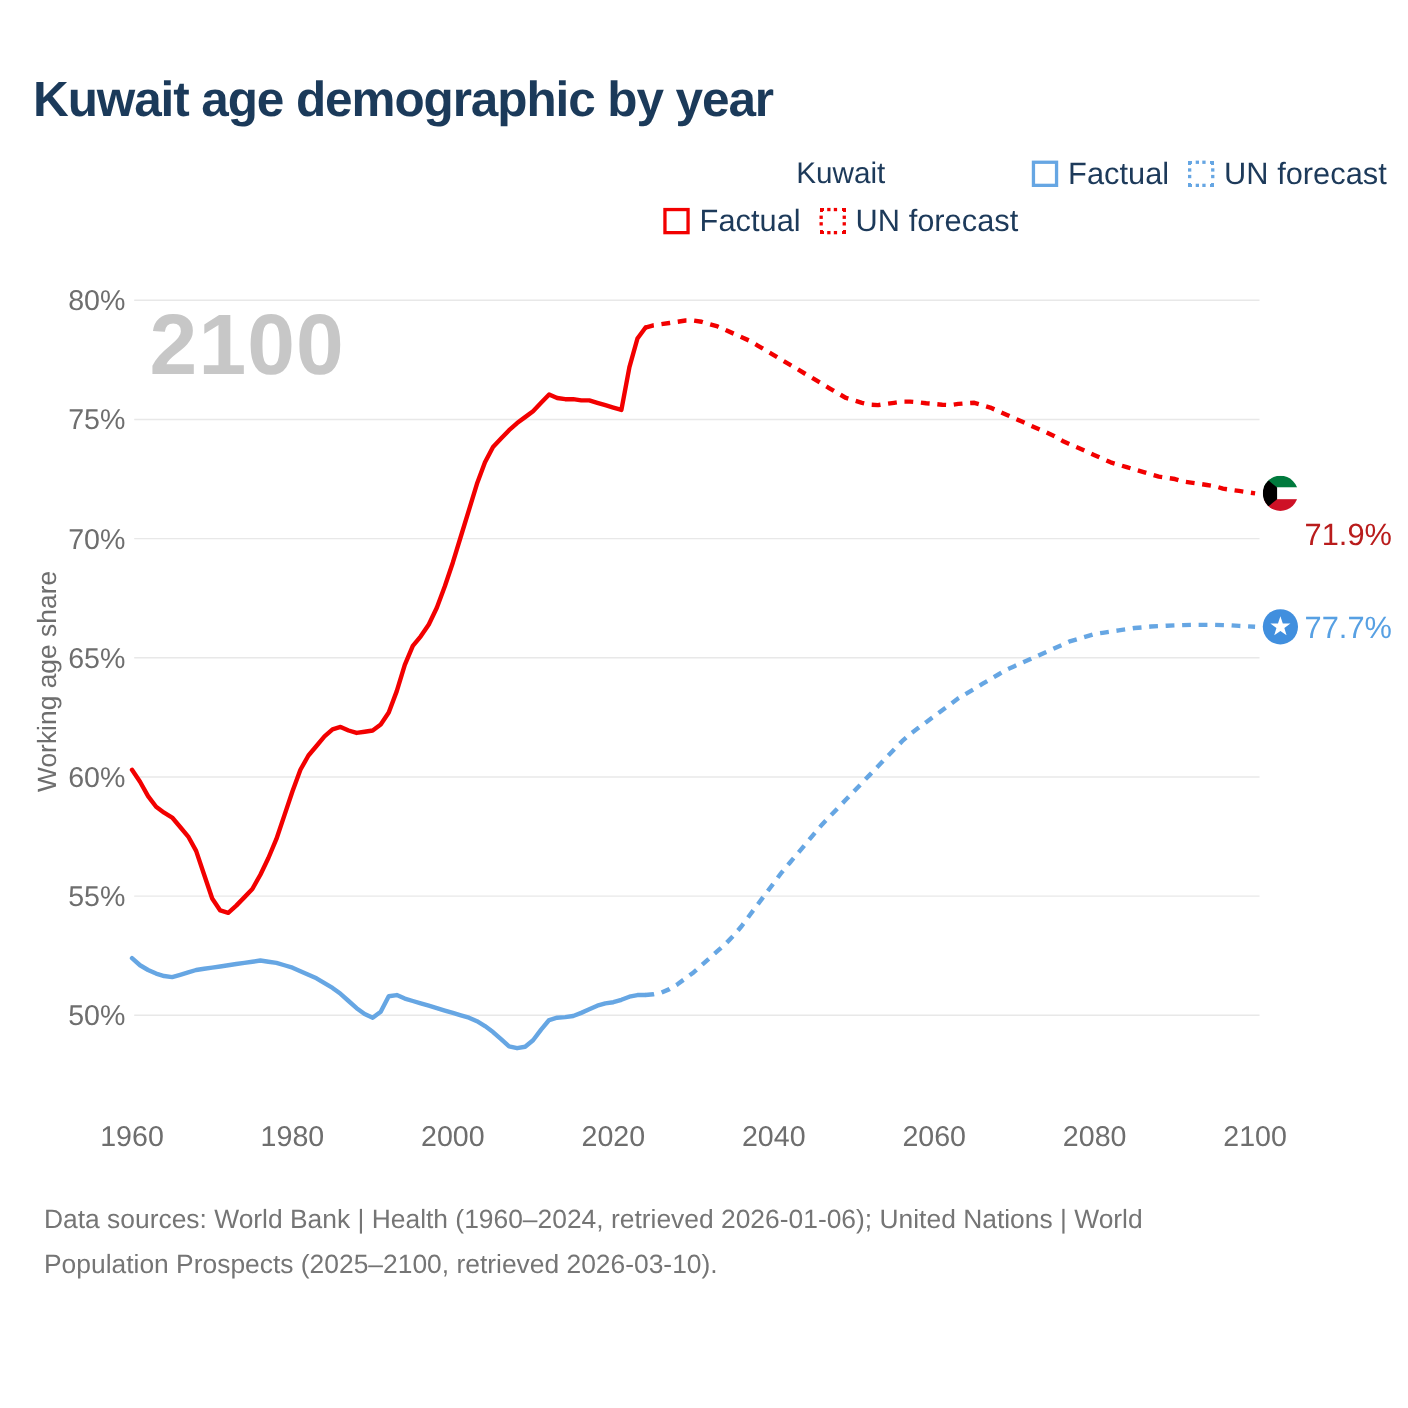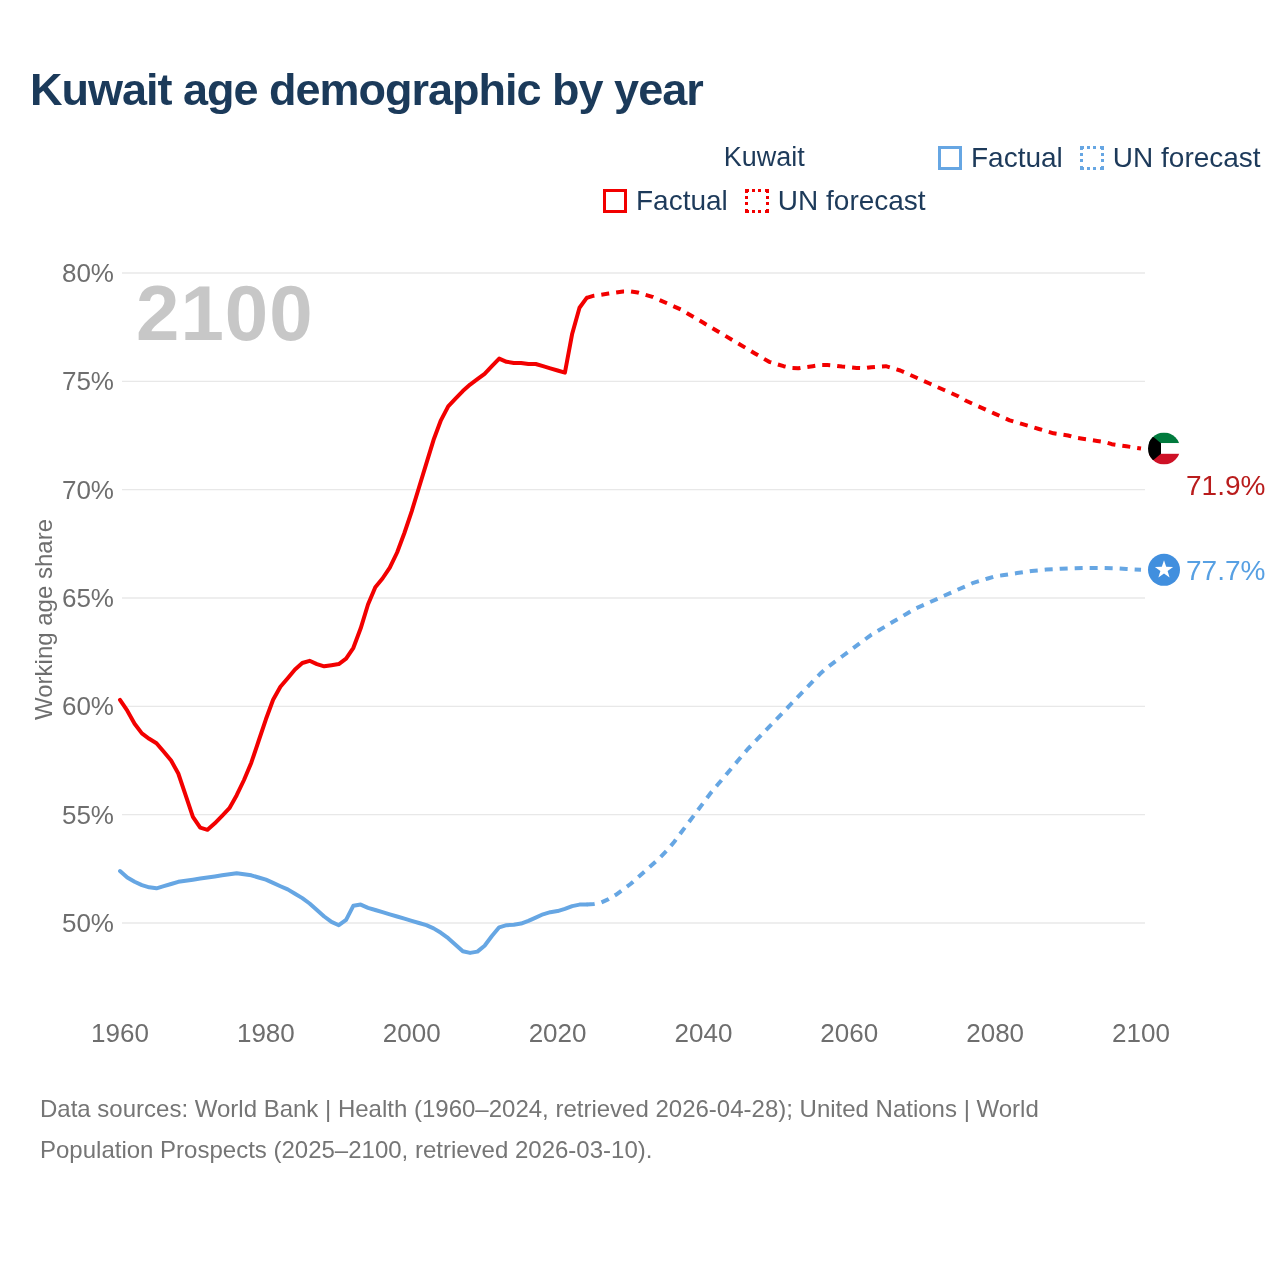--- a/index.html
+++ b/index.html
@@ -100,17 +100,17 @@
         <path d="M1164.0,560.2L1166.2,566.8L1173.1,566.9L1167.6,571.0L1169.6,577.6L1164.0,573.6L1158.4,577.6L1160.4,571.0L1154.9,566.9L1161.8,566.8Z" fill="#ffffff"></path>
       </g>
     </svg>
 
   <div class="ylabel">Working age share</div>
 
   <div class="endlabel" id="end-kuwait">71.9%</div>
   <div class="endlabel" id="end-somalia">77.7%</div>
 
   <div class="footer">
-    <div>Data sources: World Bank | Health (1960–2024, retrieved 2026-04-28); United Nations | World</div>
+    <div>Data sources: World Bank | Health (1960–2024, retrieved 2026-01-06); United Nations | World</div>
     <div>Population Prospects (2025–2100, retrieved 2026-03-10).</div>
   </div>
 
 </div>
 
 </body></html>

